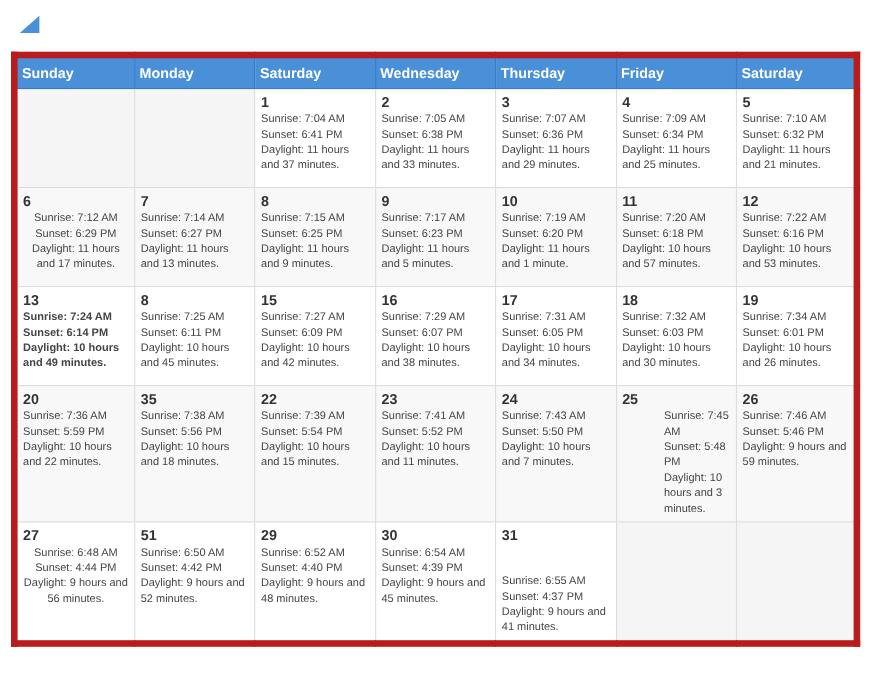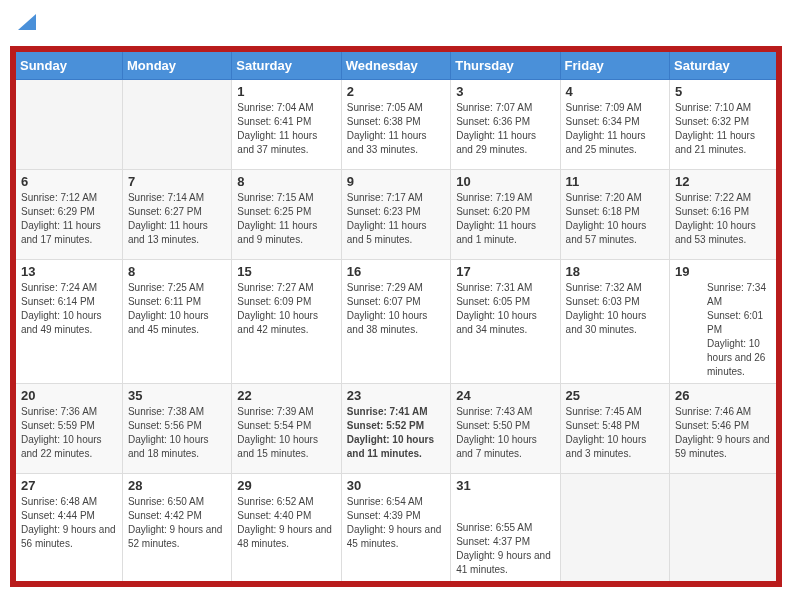--- a/index.html
+++ b/index.html
@@ -155,21 +155,21 @@
         <td>
           <span class="day-number">5</span>
           <div class="day-detail" style="white-space: pre-line;">Sunrise: 7:10 AM
 Sunset: 6:32 PM
 Daylight: 11 hours and 21 minutes.</div>
         </td>
       </tr>
       <tr>
         <td>
           <span class="day-number">6</span>
-          <div class="day-detail" style="white-space: pre-line;">Sunrise: 7:12 AM
+          <div class="day-detail" style="white-space: pre-line; text-align: center;">Sunrise: 7:12 AM
 Sunset: 6:29 PM
 Daylight: 11 hours and 17 minutes.</div>
         </td>
         <td>
           <span class="day-number">7</span>
           <div class="day-detail" style="white-space: pre-line;">Sunrise: 7:14 AM
 Sunset: 6:27 PM
 Daylight: 11 hours and 13 minutes.</div>
         </td>
         <td>
@@ -199,21 +199,21 @@
         <td>
           <span class="day-number">12</span>
           <div class="day-detail" style="white-space: pre-line;">Sunrise: 7:22 AM
 Sunset: 6:16 PM
 Daylight: 10 hours and 53 minutes.</div>
         </td>
       </tr>
       <tr>
         <td>
           <span class="day-number">13</span>
-          <div class="day-detail" style="white-space: pre-line;">Sunrise: 7:24 AM
+          <div class="day-detail" style="white-space: pre-line; font-weight: bold;">Sunrise: 7:24 AM
 Sunset: 6:14 PM
 Daylight: 10 hours and 49 minutes.</div>
         </td>
         <td>
           <span class="day-number">8</span>
           <div class="day-detail" style="white-space: pre-line;">Sunrise: 7:25 AM
 Sunset: 6:11 PM
 Daylight: 10 hours and 45 minutes.</div>
         </td>
         <td>
@@ -235,21 +235,21 @@
 Daylight: 10 hours and 34 minutes.</div>
         </td>
         <td>
           <span class="day-number">18</span>
           <div class="day-detail" style="white-space: pre-line;">Sunrise: 7:32 AM
 Sunset: 6:03 PM
 Daylight: 10 hours and 30 minutes.</div>
         </td>
         <td>
           <span class="day-number">19</span>
-          <div class="day-detail" style="white-space: pre-line; margin-left: 32px;">Sunrise: 7:34 AM
+          <div class="day-detail" style="white-space: pre-line;">Sunrise: 7:34 AM
 Sunset: 6:01 PM
 Daylight: 10 hours and 26 minutes.</div>
         </td>
       </tr>
       <tr>
         <td>
           <span class="day-number">20</span>
           <div class="day-detail" style="white-space: pre-line;">Sunrise: 7:36 AM
 Sunset: 5:59 PM
 Daylight: 10 hours and 22 minutes.</div>
@@ -261,52 +261,52 @@
 Daylight: 10 hours and 18 minutes.</div>
         </td>
         <td>
           <span class="day-number">22</span>
           <div class="day-detail" style="white-space: pre-line;">Sunrise: 7:39 AM
 Sunset: 5:54 PM
 Daylight: 10 hours and 15 minutes.</div>
         </td>
         <td>
           <span class="day-number">23</span>
-          <div class="day-detail" style="white-space: pre-line; font-weight: bold;">Sunrise: 7:41 AM
+          <div class="day-detail" style="white-space: pre-line;">Sunrise: 7:41 AM
 Sunset: 5:52 PM
 Daylight: 10 hours and 11 minutes.</div>
         </td>
         <td>
           <span class="day-number">24</span>
           <div class="day-detail" style="white-space: pre-line;">Sunrise: 7:43 AM
 Sunset: 5:50 PM
 Daylight: 10 hours and 7 minutes.</div>
         </td>
         <td>
           <span class="day-number">25</span>
-          <div class="day-detail" style="white-space: pre-line;">Sunrise: 7:45 AM
+          <div class="day-detail" style="white-space: pre-line; margin-left: 38px;">Sunrise: 7:45 AM
 Sunset: 5:48 PM
 Daylight: 10 hours and 3 minutes.</div>
         </td>
         <td>
           <span class="day-number">26</span>
           <div class="day-detail" style="white-space: pre-line;">Sunrise: 7:46 AM
 Sunset: 5:46 PM
 Daylight: 9 hours and 59 minutes.</div>
         </td>
       </tr>
       <tr>
         <td>
           <span class="day-number">27</span>
-          <div class="day-detail" style="white-space: pre-line;">Sunrise: 6:48 AM
+          <div class="day-detail" style="white-space: pre-line; text-align: center;">Sunrise: 6:48 AM
 Sunset: 4:44 PM
 Daylight: 9 hours and 56 minutes.</div>
         </td>
         <td>
-          <span class="day-number">28</span>
+          <span class="day-number">51</span>
           <div class="day-detail" style="white-space: pre-line;">Sunrise: 6:50 AM
 Sunset: 4:42 PM
 Daylight: 9 hours and 52 minutes.</div>
         </td>
         <td>
           <span class="day-number">29</span>
           <div class="day-detail" style="white-space: pre-line;">Sunrise: 6:52 AM
 Sunset: 4:40 PM
 Daylight: 9 hours and 48 minutes.</div>
         </td>

